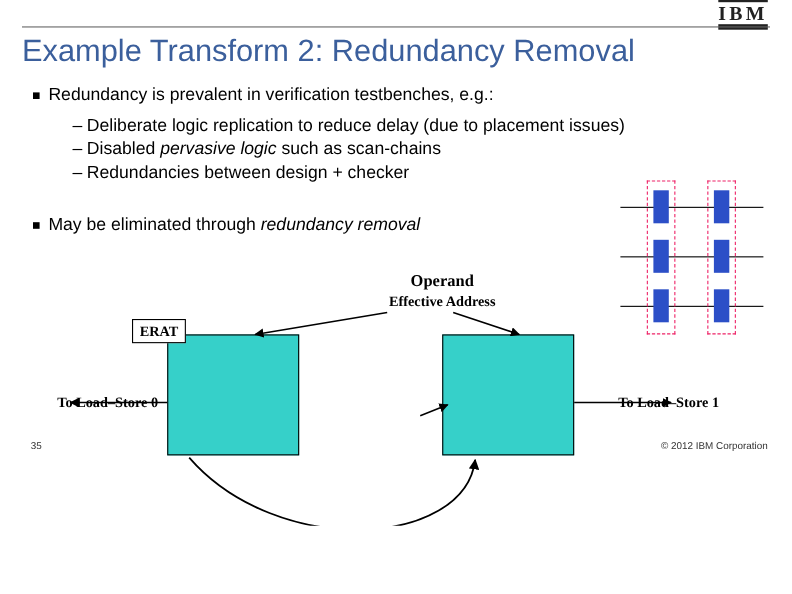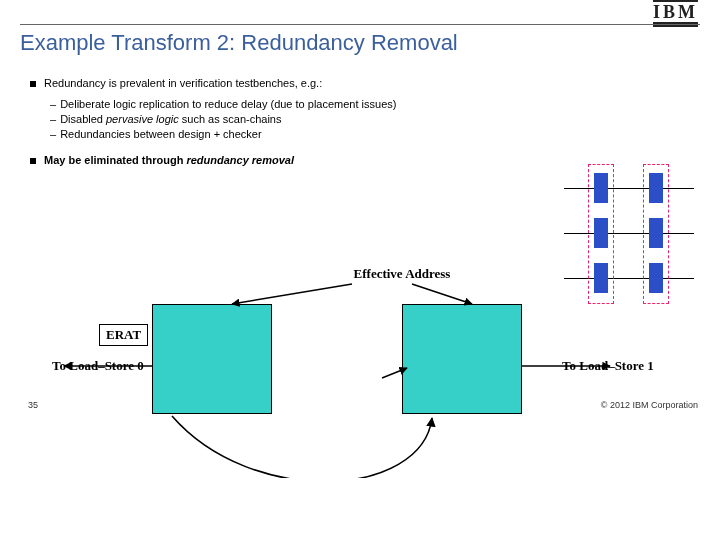--- a/index.html
+++ b/index.html
@@ -1,28 +1,28 @@
 <!DOCTYPE html>
 <html><head>
 <meta charset="utf-8">
 <style>
   * { box-sizing: border-box; margin: 0; padding: 0; }
   html, body { width: 720px; height: 540px; background: #fff; font-family: Arial, Helvetica, sans-serif; color: #000; }
   .slide { position: relative; width: 720px; height: 424px; }
   .top-rule { position: absolute; left: 20px; right: 20px; top: 24px; height: 0; border-top: 1px solid #666; }
   .logo { position: absolute; right: 22px; top: 2px; font-family: Georgia, 'Times New Roman', serif; font-weight: 700; letter-spacing: 3px; font-size: 18px; color: #222; }
   .logo span { border-top: 5px solid #222; border-bottom: 5px solid #222; padding: 0 0; }
-  .title { position: absolute; left: 20px; top: 30px; font-size: 22px; font-weight: 400; color: #3b5f9c; }
-  .body { position: absolute; left: 30px; top: 76px; right: 24px; font-size: 11px; line-height: 1.35; }
+  .title { position: absolute; left: 20px; top: 30px; font-size: 28px; font-weight: 400; color: #3b5f9c; }
+  .body { position: absolute; left: 30px; top: 76px; right: 24px; font-size: 16px; line-height: 1.35; }
   .bullet { margin-bottom: 6px; }
   .sq { display:inline-block; width:6px; height:6px; background:#000; margin-right:8px; vertical-align: middle; }
-  .sub { margin-left: 20px; }
+  .sub { margin-left: 36px; }
   .dash { margin-right: 4px; }
   .em { font-style: italic; text-align: right; }
-  .second-bullet { margin-top: 12px; font-weight: bold; }
+  .second-bullet { margin-top: 26px; }
   .page-num { position: absolute; left: 28px; bottom: 14px; font-size: 9px; color: #333; }
   .copyright { position: absolute; right: 22px; bottom: 14px; font-size: 9px; color: #333; }
 
   
   .schematic { position: absolute; right: 26px; top: 170px; width: 130px; height: 140px; }
   .hline { position:absolute; left:0; right:0; height:0; border-top:1px solid #000; }
   .hline.l1 { top: 18px; } .hline.l2 { top: 63px; } .hline.l3 { top: 108px; }
   .box { position:absolute; width:14px; height:30px; background:#2c4fc7; }
   .bx1 { top:3px;  left:30px; } .bx2 { top:3px;  left:85px; }
   .bx3 { top:48px; left:30px; } .bx4 { top:48px; left:85px; }
@@ -31,21 +31,21 @@
   .db1 { top:-6px; left:24px; width:26px; height:140px; }
   .db2 { top:-6px; left:79px; width:26px; height:140px; }
 
   
   .diagram { position: absolute; left: 52px; top: 248px; width: 590px; height: 230px; }
   .op-title { position:absolute; left:270px; top:0; width:160px; text-align:center; font-family: 'Times New Roman', serif; font-weight:700; font-size:15px; }
   .op-sub { top:18px; font-size:13px; }
   .bigbox { position:absolute; border:1px solid #000; background:#36d0c9; }
   .bigbox.left  { left:100px; top:56px; width:120px; height:110px; }
   .bigbox.right { left:350px; top:56px; width:120px; height:110px; }
-  .erat { position:absolute; left:47px; top:42px; border:1px solid #000; background:#fff; padding:2px 6px; font-family:'Times New Roman', serif; font-weight:700; font-size:13px;margin-top:34px; }
+  .erat { position:absolute; left:68px; top:42px; border:1px solid #000; background:#fff; padding:2px 6px; font-family:'Times New Roman', serif; font-weight:700; font-size:13px; }
   .lbl { position:absolute; font-family:'Times New Roman', serif; font-weight:700; font-size:13px; white-space:nowrap; }
   .lbl.ls0 { left:0px;  top:110px; }
   .lbl.ls1 { left:510px; top:110px; }
   svg.wires { position:absolute; left:0; top:0; width:590px; height:230px; }
 </style>
 </head>
 <body>
 
 <div class="slide">
   <div class="logo"><span>IBM</span></div>
@@ -74,20 +74,21 @@
     <div class="box bx2"></div>
     <div class="box bx3"></div>
     <div class="box bx4"></div>
     <div class="box bx5"></div>
     <div class="box bx6"></div>
     <div class="dashed-box db1"></div>
     <div class="dashed-box db2"></div>
   </div>
 
   <div class="diagram">
+    <div class="op-title">Operand</div>
     <div class="op-title op-sub">Effective Address</div>
     <div class="bigbox left"></div>
     <div class="bigbox right"></div>
     <div class="erat">ERAT</div>
     <div class="lbl ls0">To Load–Store 0</div>
     <div class="lbl ls1">To Load–Store 1</div>
     <svg class="wires" viewBox="0 0 590 230">
       <defs>
         <marker id="ah" viewBox="0 0 10 10" refX="9" refY="5" markerWidth="6" markerHeight="6" orient="auto-start-reverse">
           <path d="M0,0 L10,5 L0,10 z" fill="#000"></path>

